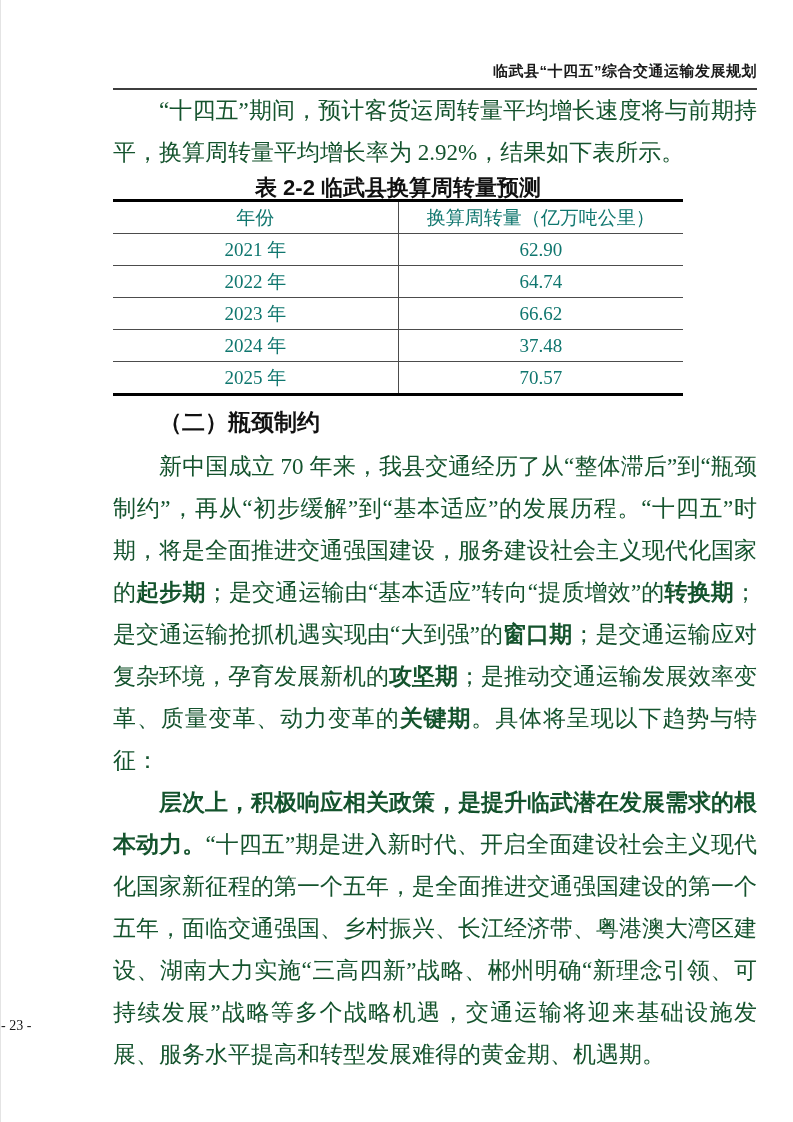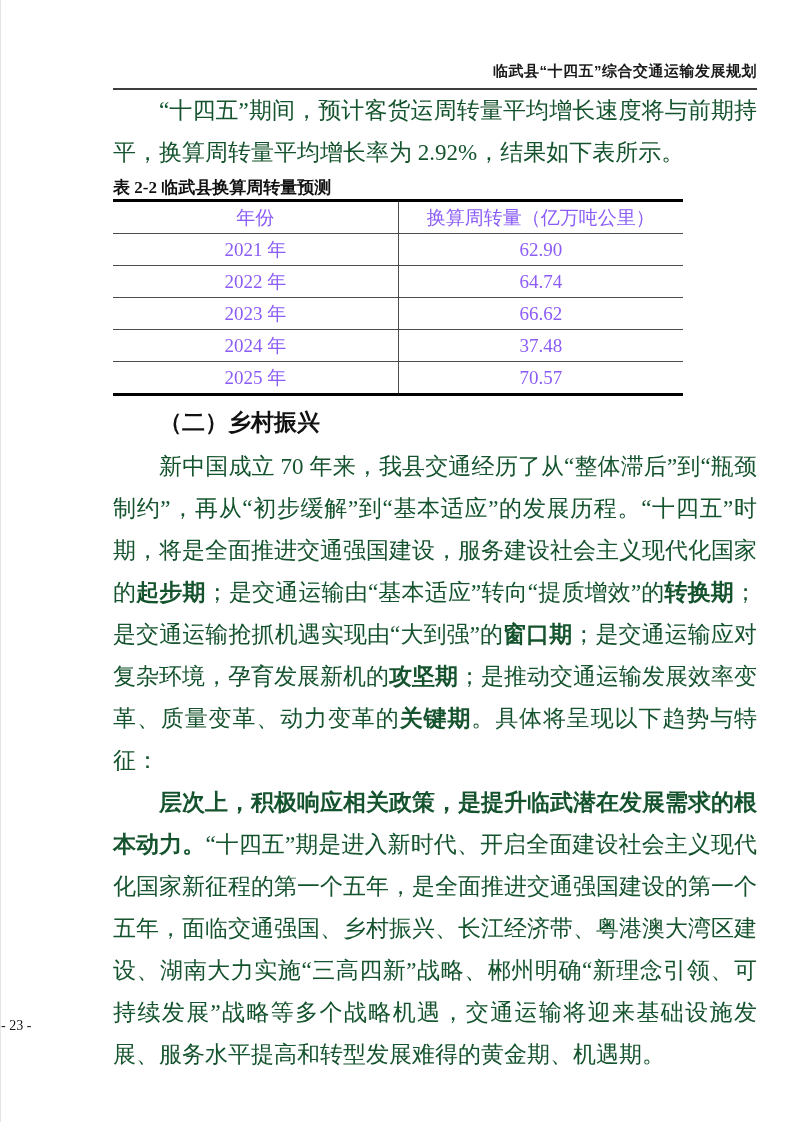--- a/index.html
+++ b/index.html
@@ -40,34 +40,35 @@
     text-align: justify;
     text-justify: inter-character;
     color: #14532d;
   }
   .intro { margin-top: 8px; }
   .b { font-weight: bold; }
   
   .table-caption {
     width: 570px;
     margin-top: 3px;
-    font-family: Liberation Serif, serif;
+    text-align: center;
+    font-family: Liberation Sans, sans-serif;
     font-weight: bold;
-    font-size: 17px;
+    font-size: 22px;
     line-height: 22px;
     color: #111;
   }
   table.forecast {
     width: 570px;
     border-collapse: collapse;
     border-top: 3px solid #000;
     border-bottom: 3px solid #000;
     font-family: "Liberation Serif", "DejaVu Serif", serif;
     font-size: 19px;
-    color: #8b5cf6;
+    color: #0f766e;
   }
   table.forecast th, table.forecast td {
     font-weight: normal;
     text-align: center;
     height: 31px;
     padding: 0 4px;
     border-bottom: 1px solid #4c4c4c;
   }
   table.forecast tr > *:first-child {
     border-right: 1px solid #4c4c4c;
@@ -136,21 +137,21 @@
             <td>2024 年</td>
             <td>37.48</td>
           </tr>
           <tr>
             <td>2025 年</td>
             <td>70.57</td>
           </tr>
         </tbody>
     </table>
 
-    <h3 class="section-heading">（二）乡村振兴</h3>
+    <h3 class="section-heading">（二）瓶颈制约</h3>
 
     <div class="body-text" id="section-paragraphs">
         <p><span>新中国成立 70 年来，我县交通经历了从“整体滞后”到“瓶颈制约”，再从“初步缓解”到“基本适应”的发展历程。“十四五”时期，将是全面推进交通强国建设，服务建设社会主义现代化国家的</span><span class="b">起步期</span><span>；是交通运输由“基本适应”转向“提质增效”的</span><span class="b">转换期</span><span>；是交通运输抢抓机遇实现由“大到强”的</span><span class="b">窗口期</span><span>；是交通运输应对复杂环境，孕育发展新机的</span><span class="b">攻坚期</span><span>；是推动交通运输发展效率变革、质量变革、动力变革的</span><span class="b">关键期</span><span>。具体将呈现以下趋势与特征：</span></p>
         <p><span class="b">层次上，积极响应相关政策，是提升临武潜在发展需求的根本动力。</span><span>“十四五”期是进入新时代、开启全面建设社会主义现代化国家新征程的第一个五年，是全面推进交通强国建设的第一个五年，面临交通强国、乡村振兴、长江经济带、粤港澳大湾区建设、湖南大力实施“三高四新”战略、郴州明确“新理念引领、可持续发展”战略等多个战略机遇，交通运输将迎来基础设施发展、服务水平提高和转型发展难得的黄金期、机遇期。</span></p>
       </div>
 
   </div>
 
   <footer class="page-footer">
     <span>- 23 -</span>

